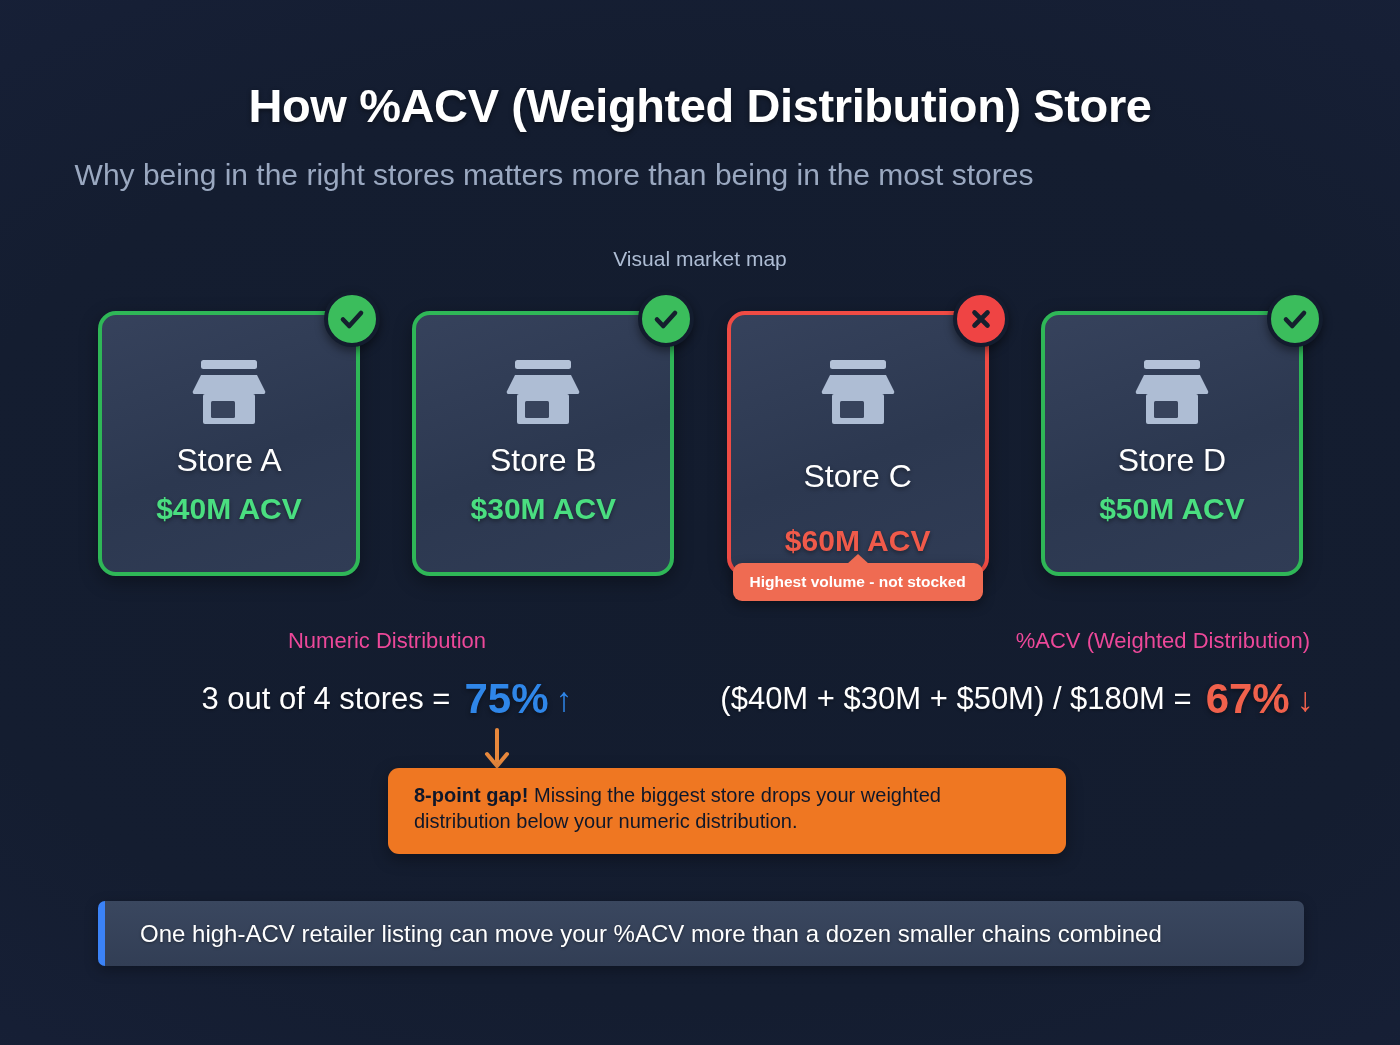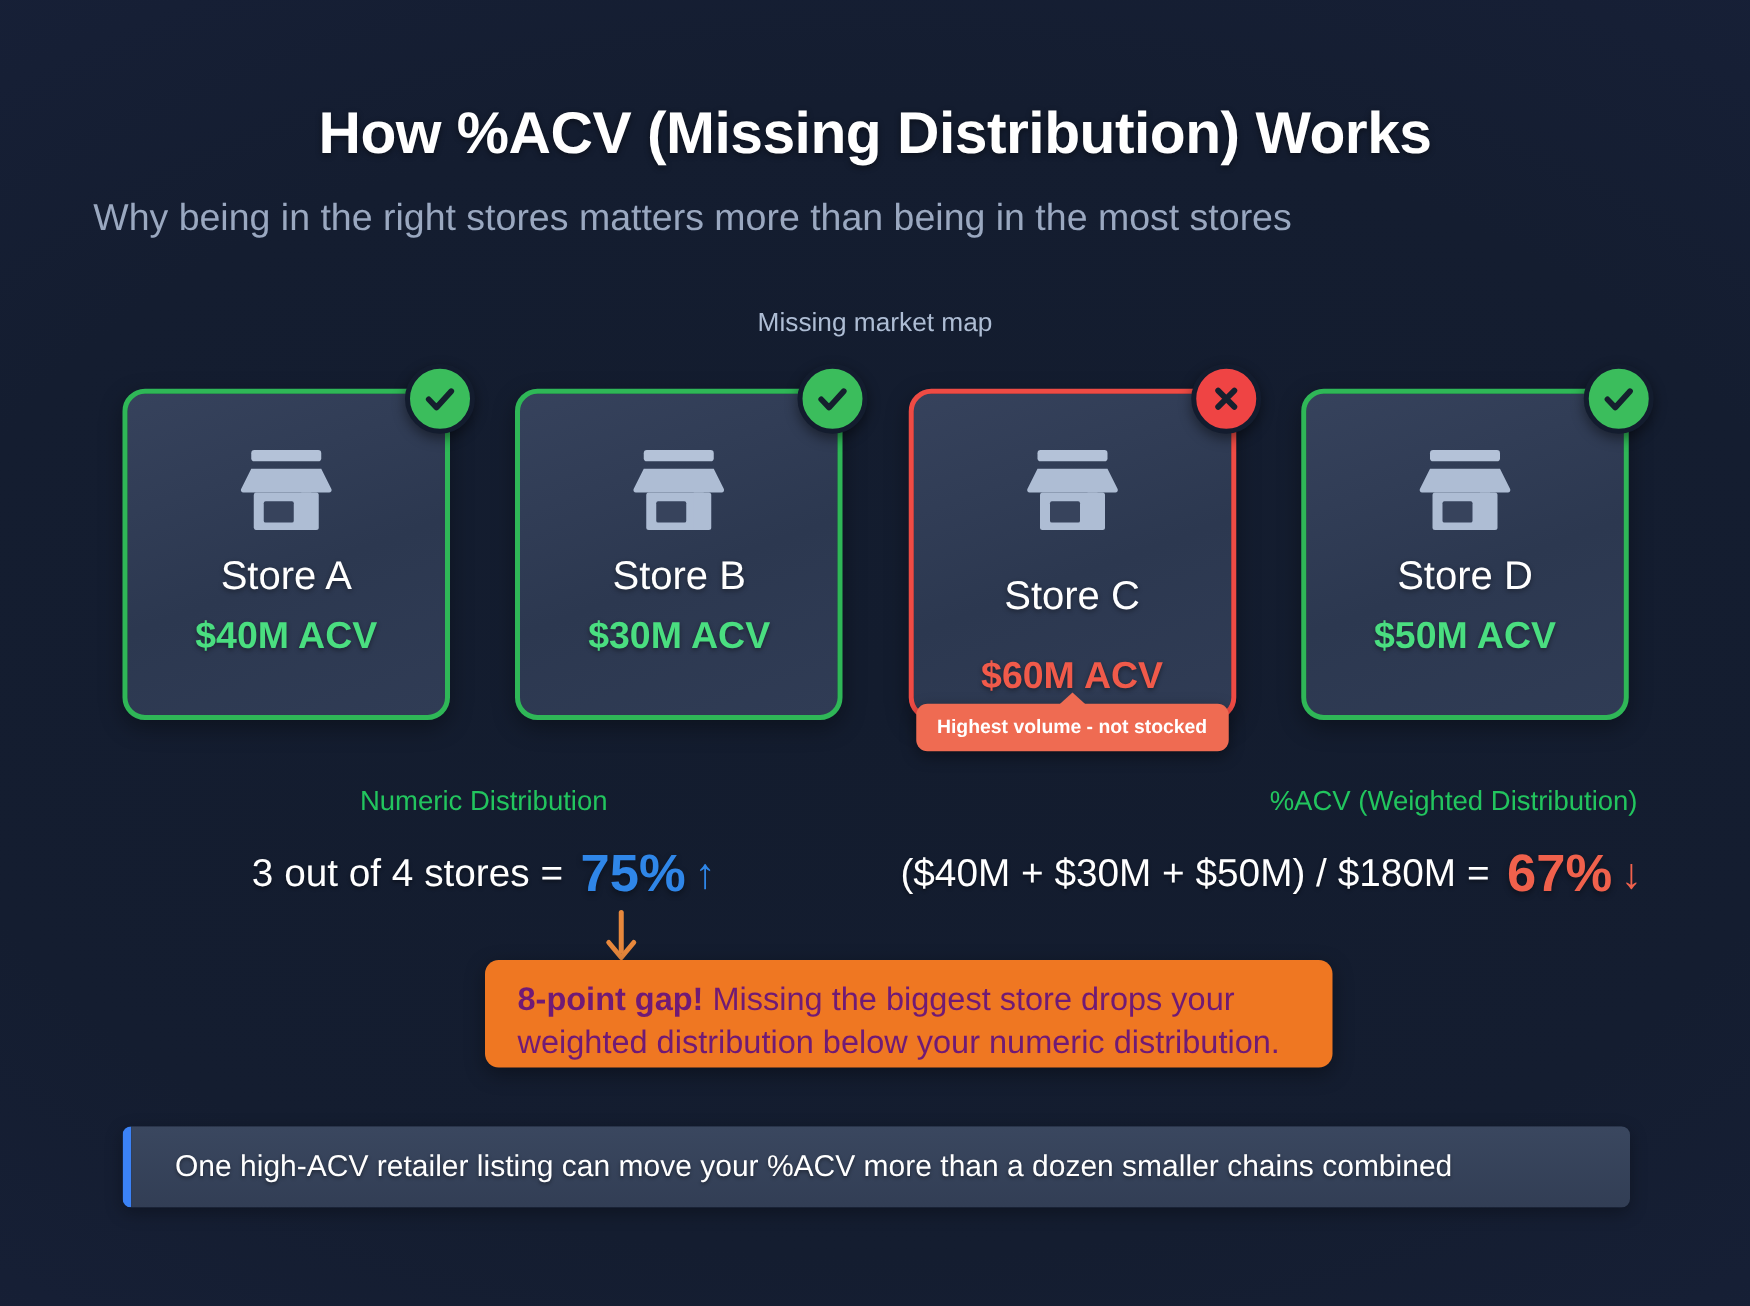--- a/index.html
+++ b/index.html
@@ -106,21 +106,21 @@
     border-right:11px solid transparent;
     border-bottom:10px solid #ef6b52;
   }
 
   
   .calc-labels {
     position:absolute; top:628px; left:0; width:1400px; height:32px;
   }
   .calc-label {
     position:absolute; top:0;
-    font-size:22px; color:#22c55e; text-align:center;
+    font-size:22px; color:#ec4899; text-align:center;
   }
   .calc-label.numeric { left:181px; width:412px; }
   .calc-label.acv     { left:724px; width:586px;text-align:right; }
 
   .calc-rows { position:absolute; top:668px; left:0; width:1400px; height:62px; }
   .calc-row {
     position:absolute; top:0; height:62px;
     display:flex; align-items:center; justify-content:center;
     white-space:nowrap;
   }
@@ -150,21 +150,21 @@
   
   .gap-callout {
     position:absolute; top:768px; left:388px;
     width:678px; height:86px;
     background:#ef7722;
     border-radius:11px;
     padding:14px 26px 0 26px;
     box-shadow:0 5px 16px rgba(0,0,0,.35);
   }
   .gap-text {
-    font-size:26px; color:#701a75; line-height:1.32;
+    font-size:20px; color:#0f172a; line-height:1.32;
     font-weight:400;
   }
   .gap-text b { font-weight:bold; }
 
   
   .footer {
     position:absolute; top:901px; left:98px;
     width:1206px; height:65px;
     background:linear-gradient(180deg,#3a475f 0%,#323e55 100%);
     border-radius:7px;
@@ -177,24 +177,24 @@
     font-size:24px; color:#ffffff; font-weight:400;
     text-shadow:0 1px 3px rgba(0,0,0,.4);
   }
 </style>
 </head>
 <body>
 
 <div class="page">
   <div class="bg"></div>
 
-  <div class="title">How %ACV (Missing Distribution) Works</div>
+  <div class="title">How %ACV (Weighted Distribution) Store</div>
   <div class="subtitle">Why being in the right stores matters more than being in the most stores</div>
 
-  <div class="section-label">Missing market map</div>
+  <div class="section-label">Visual market map</div>
 
   <div class="cards">
 
     <div class="card">
       <div class="badge">
         <svg viewBox="0 0 32 32">
           <path d="M7 16.5 L13.2 23 L25 10" fill="none" stroke="#15202e" stroke-width="4.6" stroke-linecap="round" stroke-linejoin="round"></path>
         </svg>
       </div>
       <svg class="store-icon" viewBox="0 0 80 68">

